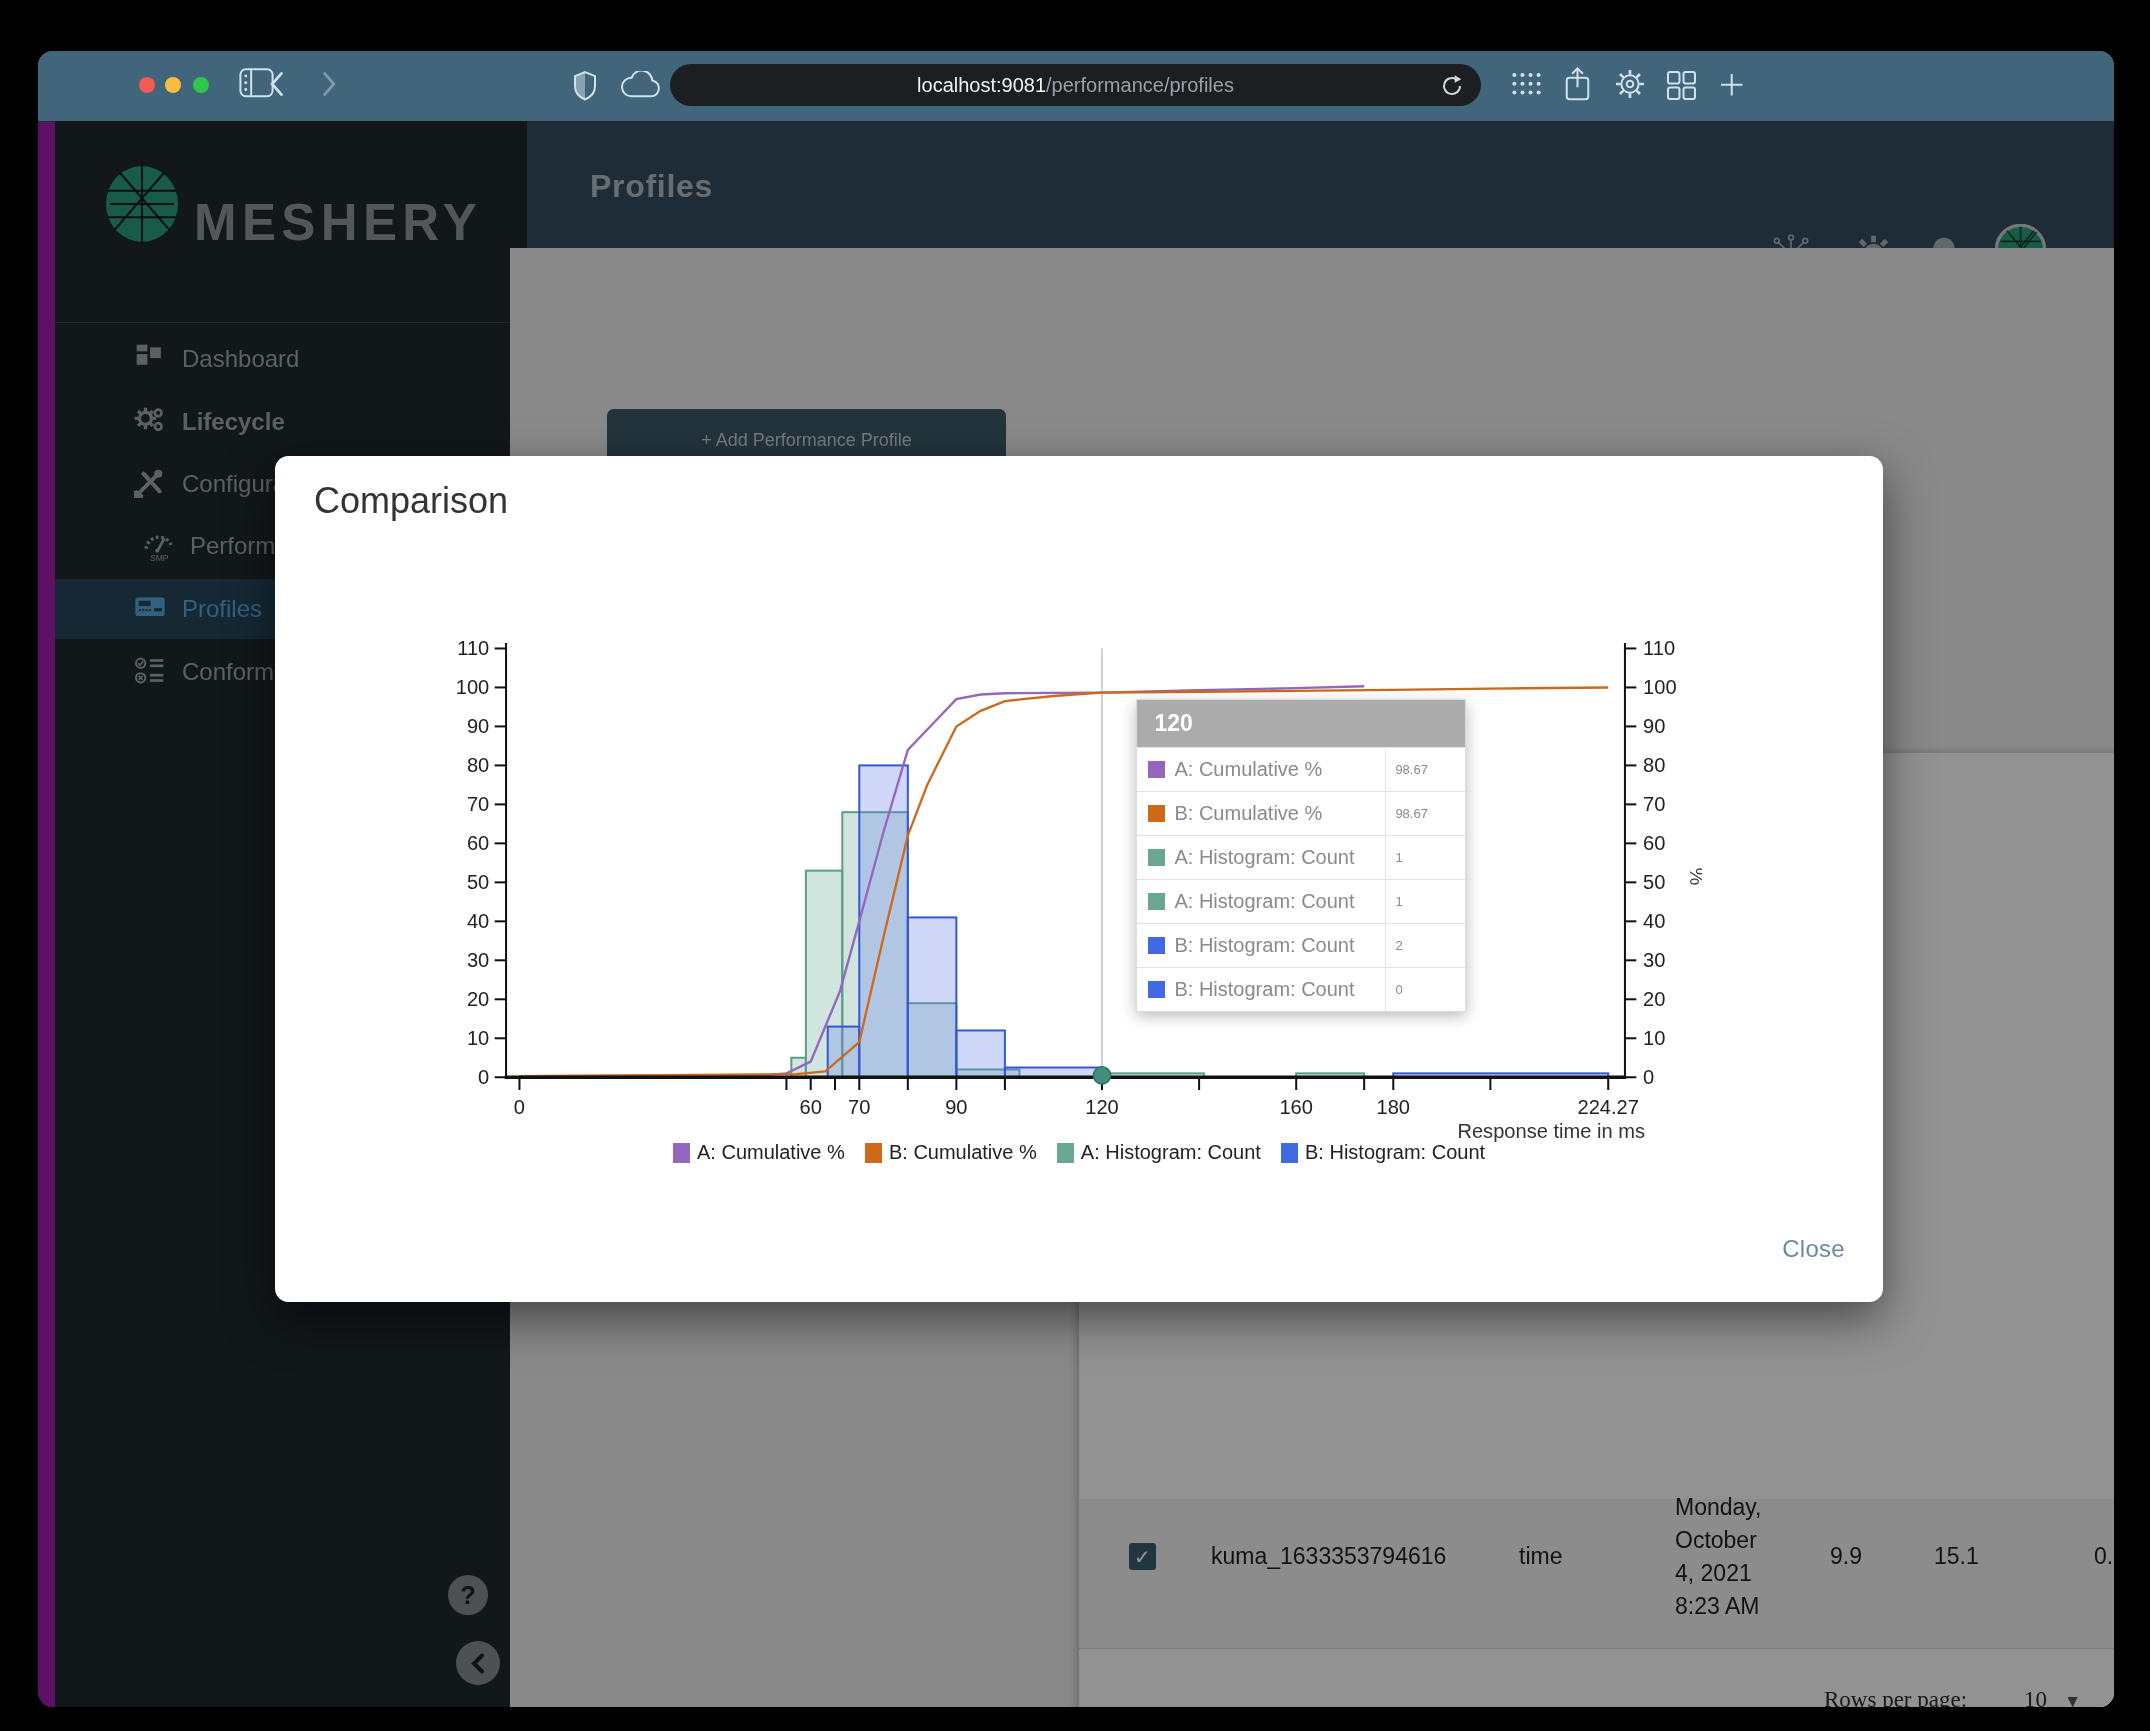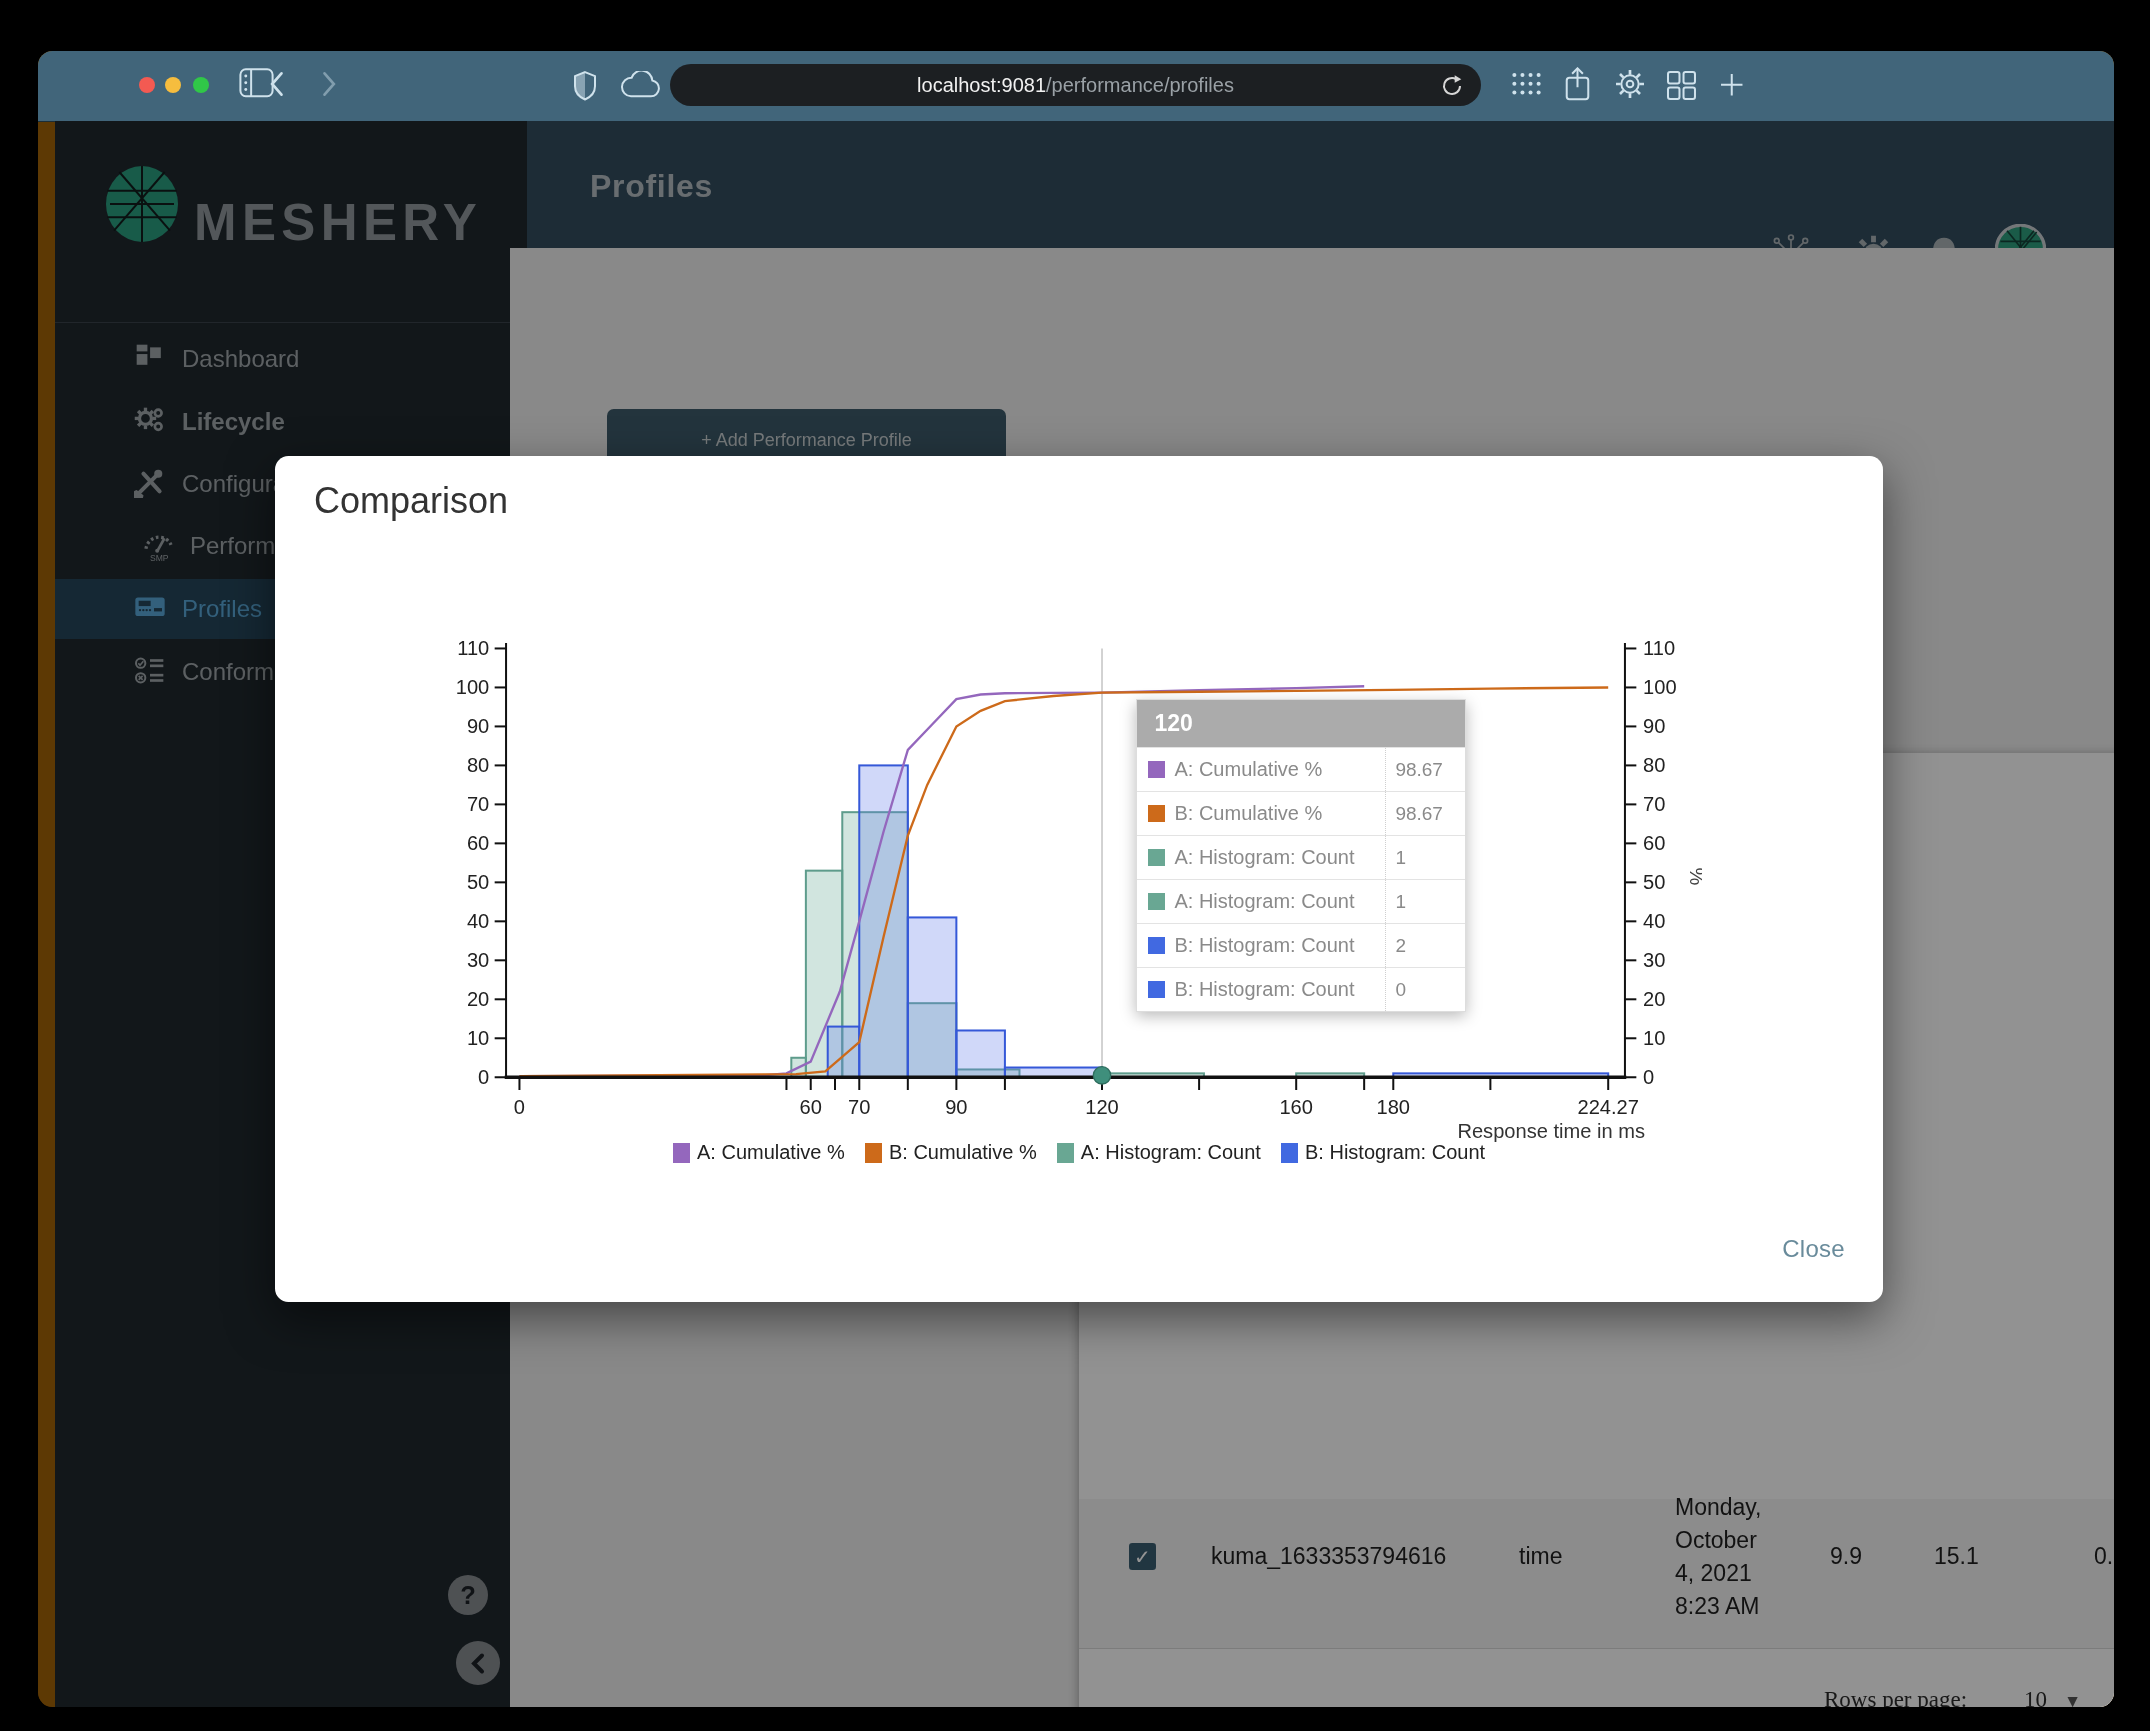--- a/index.html
+++ b/index.html
@@ -1,19 +1,19 @@
 <!DOCTYPE html>
 <html style="font-size:10.7px"><head>
 <meta charset="utf-8">
 <style>
   html,body{margin:0;padding:0;background:#000;}
   .stage{position:relative;width:2151px;height:1731px;background:#000;overflow:hidden;
          font-family:"Liberation Sans",sans-serif;}
   .window{position:absolute;left:38px;top:51px;width:2076px;height:1656px;border-radius:14.7px;
-          overflow:hidden;background:#a16207;}
+          overflow:hidden;background:#a21caf;}
   
   .chrome{position:absolute;left:0;top:0;width:2076px;height:70px;background:#41657a;border-bottom:0.7px solid #31505f;}
   .tl{position:absolute;top:25.5px;width:16px;height:16px;border-radius:50%;}
   .chrome .cicon{position:absolute;top:17.4px;color:#d3e4ed;}
   .urlbar{position:absolute;left:632px;top:13.4px;width:811px;height:42px;border-radius:21px;background:#1c1f22;
           display:flex;align-items:center;justify-content:center;font-size:20px;}
   .urlbar .host{color:#f1f1f1;} .urlbar .path{color:#9aa1a6;}
   .reload{position:absolute;right:17.4px;top:9.4px;}
   
   .appbar{position:absolute;left:472px;top:70px;width:1604px;height:127px;background:#334d5e;}
@@ -48,21 +48,21 @@
   .legend{position:absolute;left:0;top:685px;width:1608px;display:flex;justify-content:center;gap:20px;align-items:center;}
   .legend-item{display:flex;align-items:center;gap:6.7px;font-size:20px;color:#222;}
   .legend-item .sw{width:17.4px;height:20px;display:inline-block;}
   .tooltip{position:absolute;left:861px;top:243px;width:328px;background:rgba(255,255,255,.97);
            border:0.7px solid #ddd;box-shadow:0 5.4px 14.7px rgba(0,0,0,.28);z-index:5;}
   .tt-head{height:47px;background:#ababab;color:#fff;font-weight:bold;font-size:23px;line-height:47px;padding-left:17.4px;}
   .tt-row{height:43px;border-top:0.7px solid #e3e3e3;display:flex;align-items:center;}
   .tt-row .sw{width:17.4px;height:17.4px;margin-left:10.7px;}
   .tt-row .lbl{flex:1;margin-left:9.4px;font-size:20px;color:#8a8a8a;}
   .tt-row .val{width:80px;height:100%;display:flex;align-items:center;border-left:1.3px dotted #cfcfcf;
-               padding-left:9.4px;font-size:19px;color:#8a8a8a;box-sizing:border-box;}
+               padding-left:9.4px;font-size:13px;color:#8a8a8a;box-sizing:border-box;}
   .close-btn{position:absolute;right:38px;top:779px;font-size:24px;color:#698b9b;letter-spacing:0.3px;}
 </style>
 </head>
 <body>
 
 <div class="stage">
  <div class="window">
 
   <div class="chrome">
     <div class="tl" style="left:101px;background:#f35a52;"></div>

